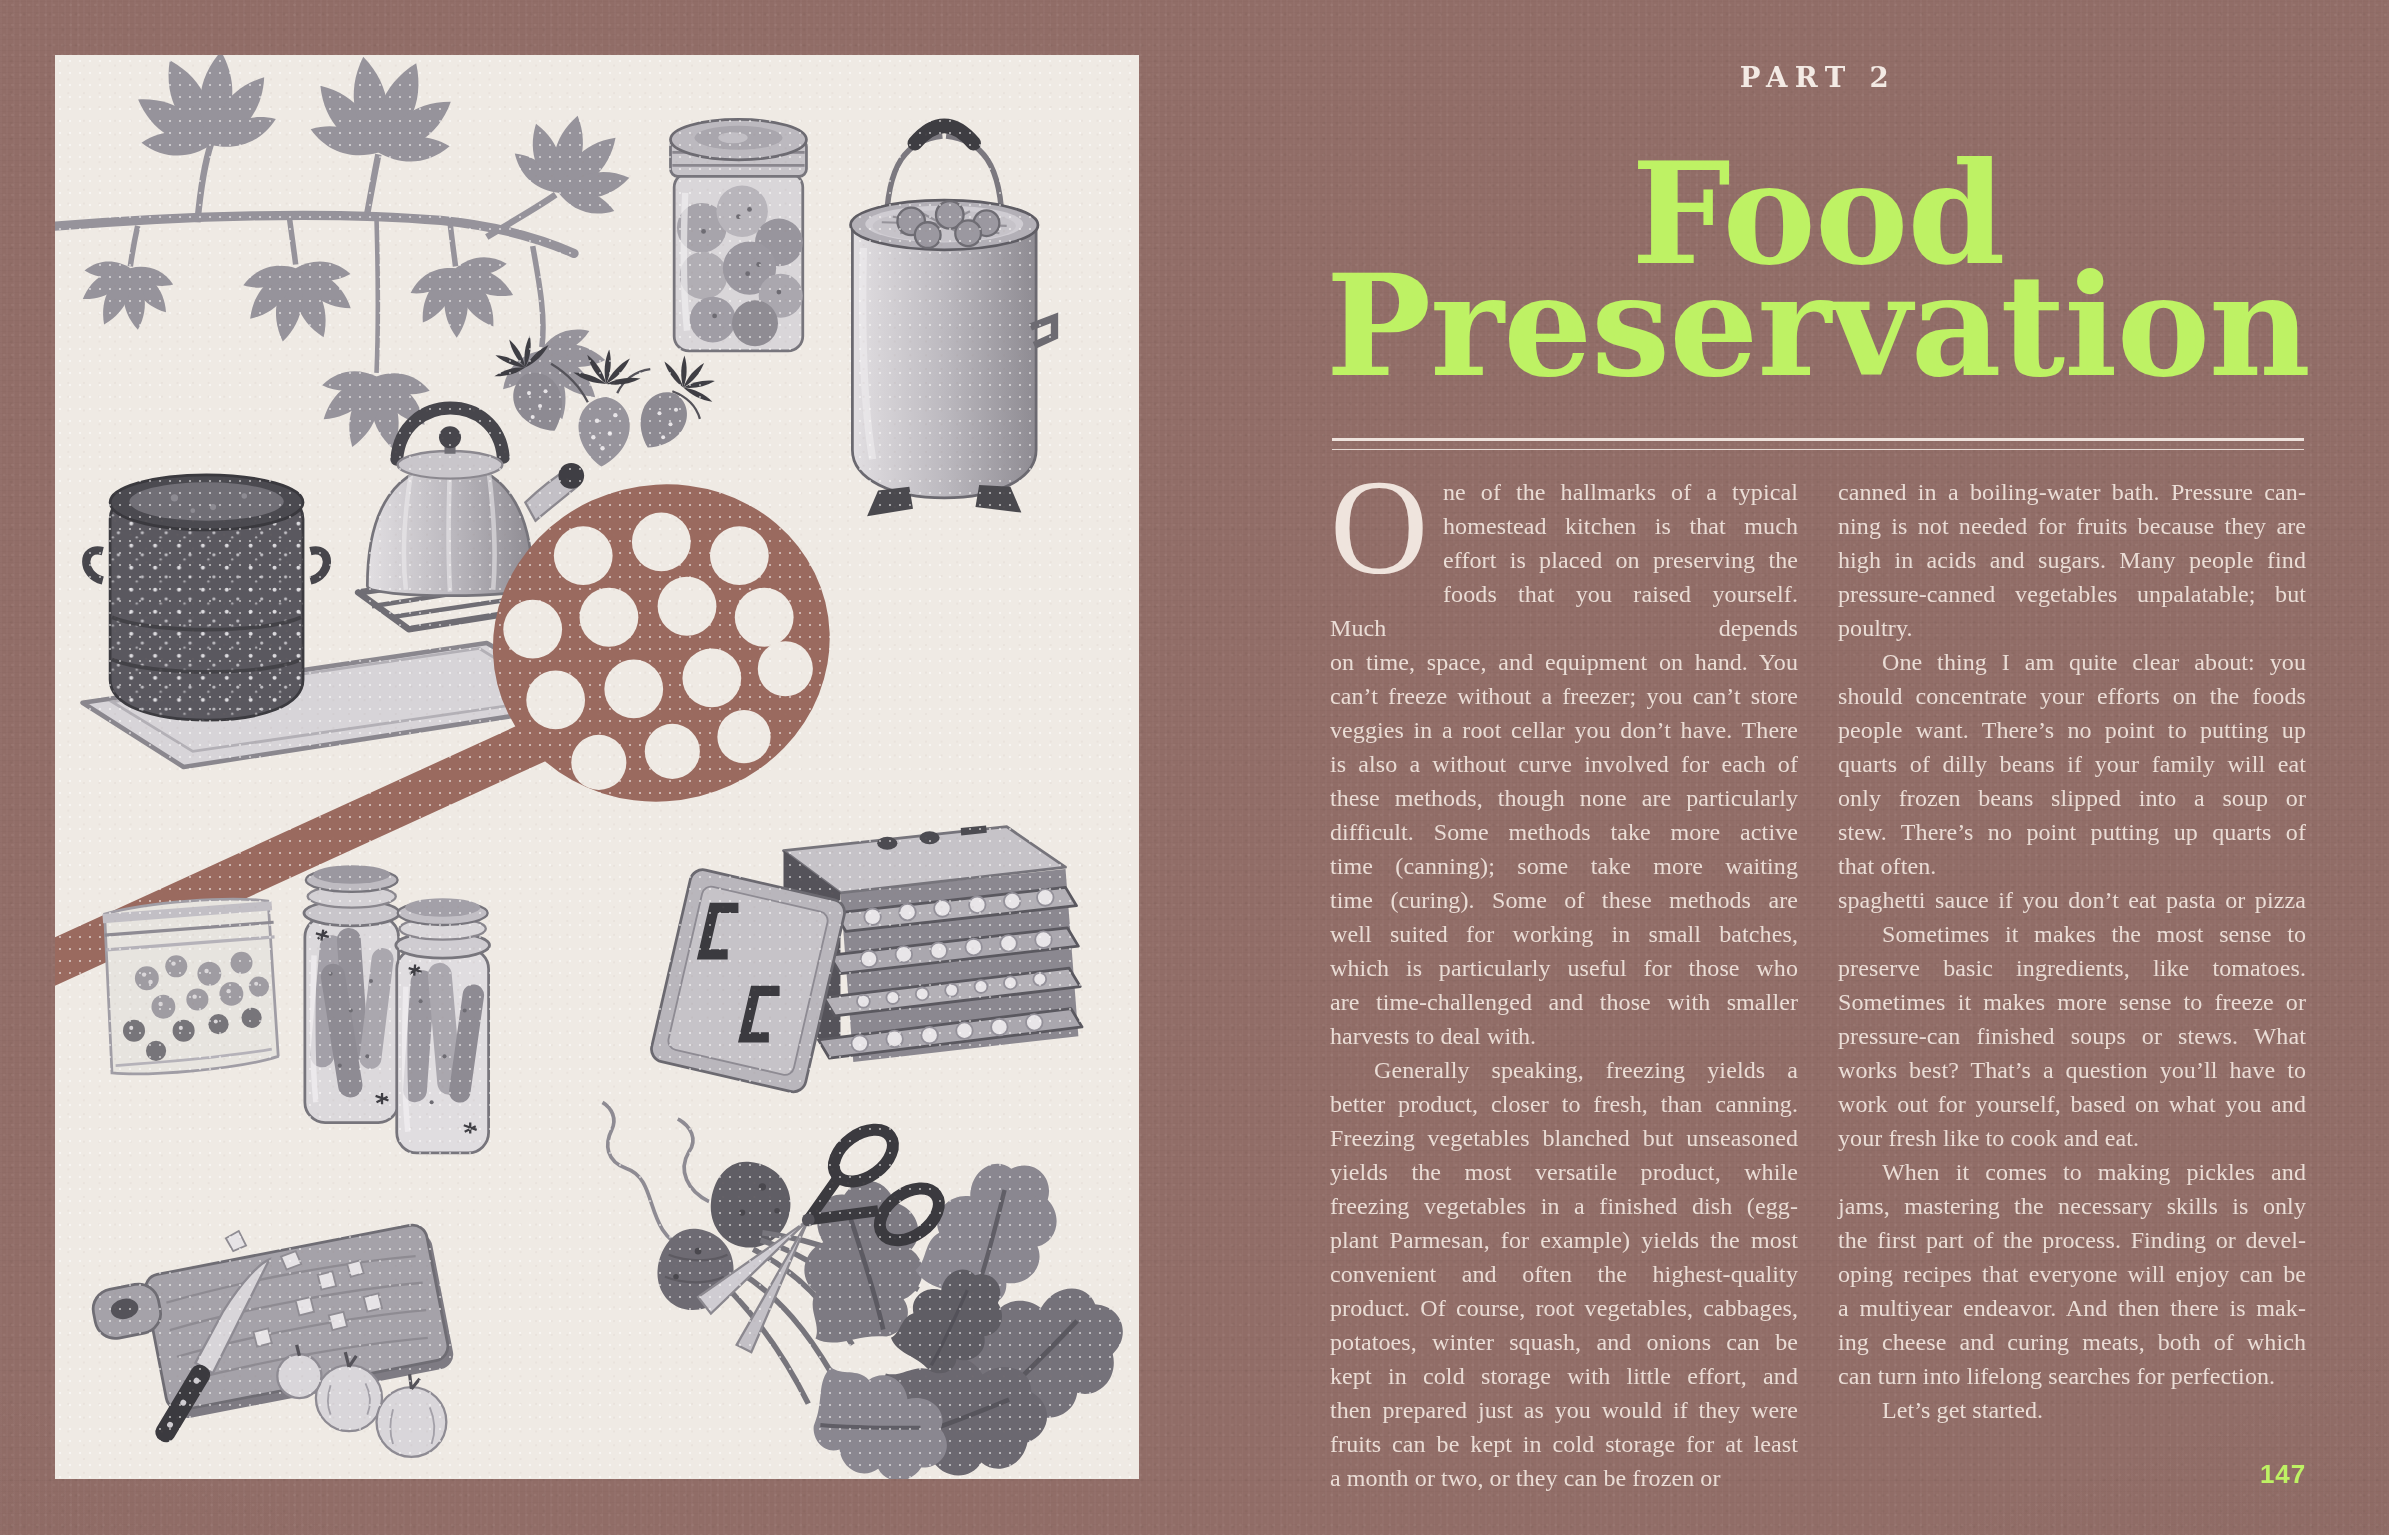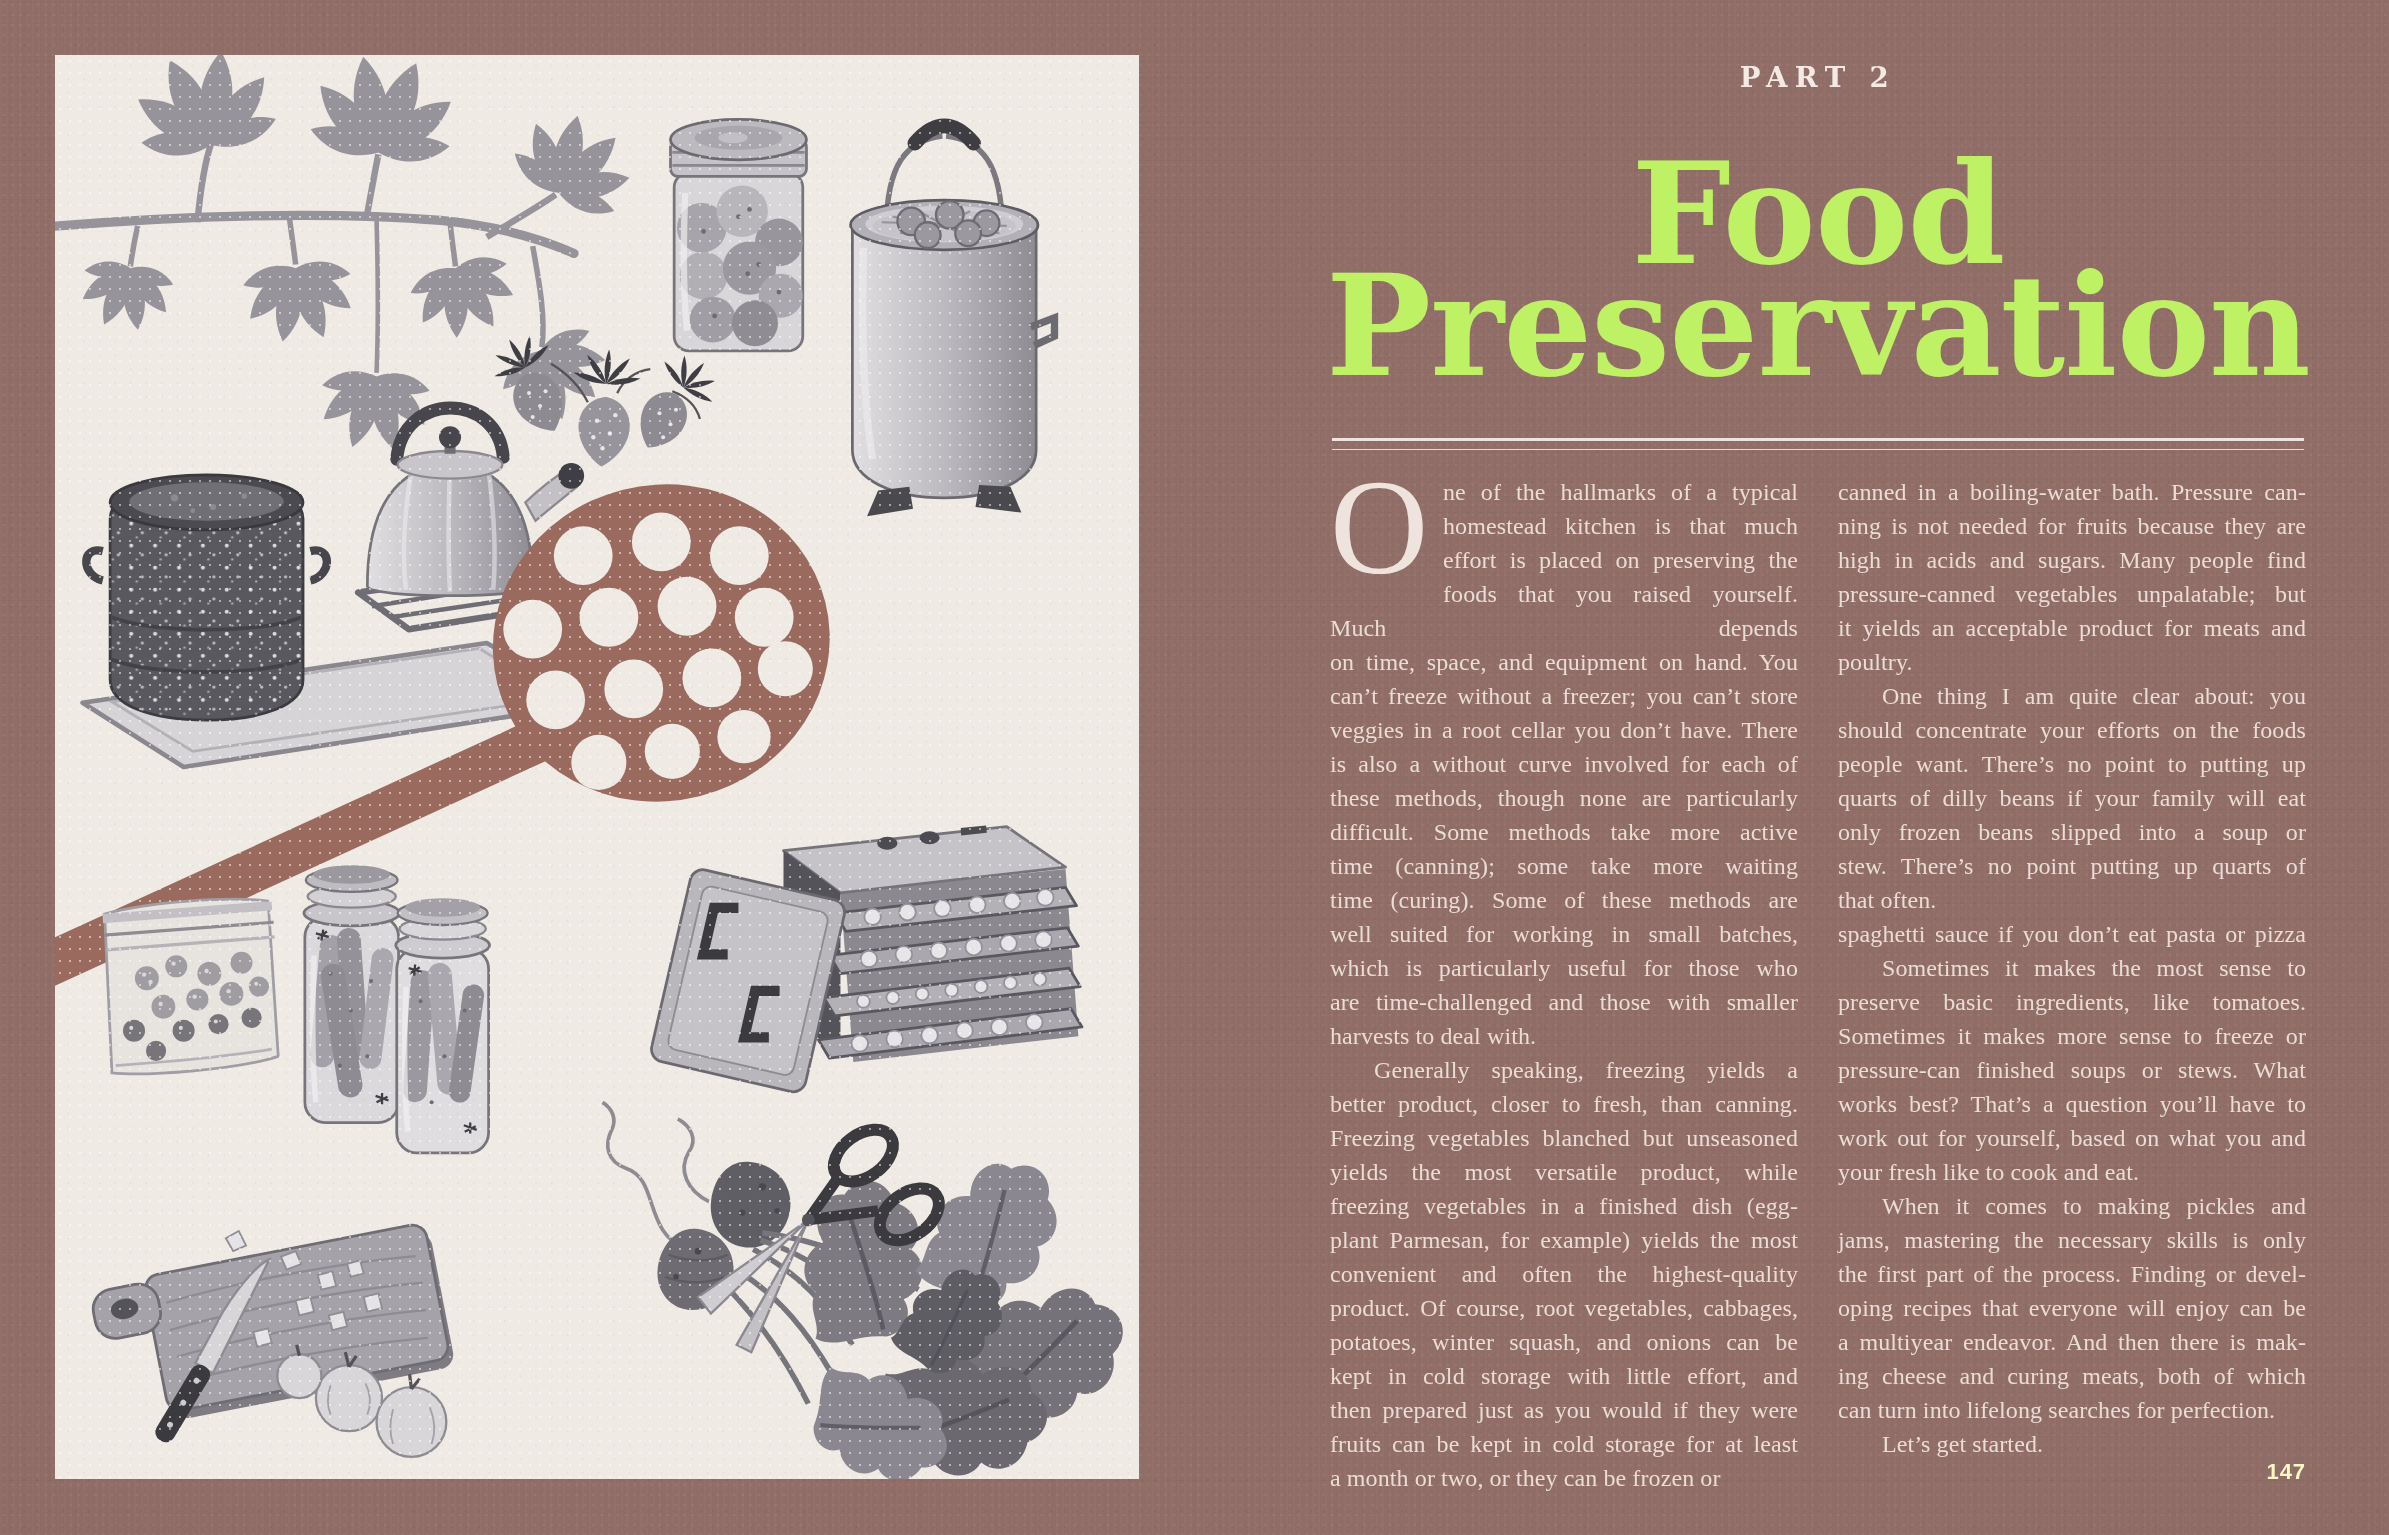--- a/index.html
+++ b/index.html
@@ -63,21 +63,21 @@
   .bline.last{text-align-last:left;}
   .bline.ind{text-indent:44px;}
   .dropcap{
     float:left;height:101px;margin:3.7px 14.7px 0 0;
     font-family:"Liberation Serif",serif;font-weight:400;
     font-size:136px;line-height:96px;color:#EFE4DD;
   }
   .pagenum{
     position:absolute;top:1459px;right:0;
     font-family:"Liberation Sans",sans-serif;font-weight:700;
-    font-size:22px;color:#fef9c3;letter-spacing:0.9px;
+    font-size:26px;color:#bef264;letter-spacing:0.9px;
   }
 </style>
 </head>
 <body>
 
 <div class="plate">
 <svg viewBox="0 0 1180 1550" xmlns="http://www.w3.org/2000/svg">
   <defs>
     <linearGradient id="met" x1="0" y1="0" x2="1" y2="0">
       <stop offset="0" stop-color="#e2dfe2"></stop>
@@ -536,21 +536,20 @@
         <div class="bline">kept in cold storage with little effort, and</div>
         <div class="bline">then prepared just as you would if they were</div>
         <div class="bline">fruits can be kept in cold storage for at least</div>
         <div class="bline last">a month or two, or they can be frozen or</div>
       </div>
     <div class="col">
         <div class="bline">canned in a boiling-water bath. Pressure can-</div>
         <div class="bline">ning is not needed for fruits because they are</div>
         <div class="bline">high in acids and sugars. Many people find</div>
         <div class="bline">pressure-canned vegetables unpalatable; but</div>
-        <div class="bline">it yields an acceptable product for meats and</div>
         <div class="bline last">poultry.</div>
         <div class="bline ind">One thing I am quite clear about: you</div>
         <div class="bline">should concentrate your efforts on the foods</div>
         <div class="bline">people want. There’s no point to putting up</div>
         <div class="bline">quarts of dilly beans if your family will eat</div>
         <div class="bline">only frozen beans slipped into a soup or</div>
         <div class="bline">stew. There’s no point putting up quarts of</div>
         <div class="bline last">that often.</div>
         <div class="bline">spaghetti sauce if you don’t eat pasta or pizza</div>
         <div class="bline ind">Sometimes it makes the most sense to</div>

